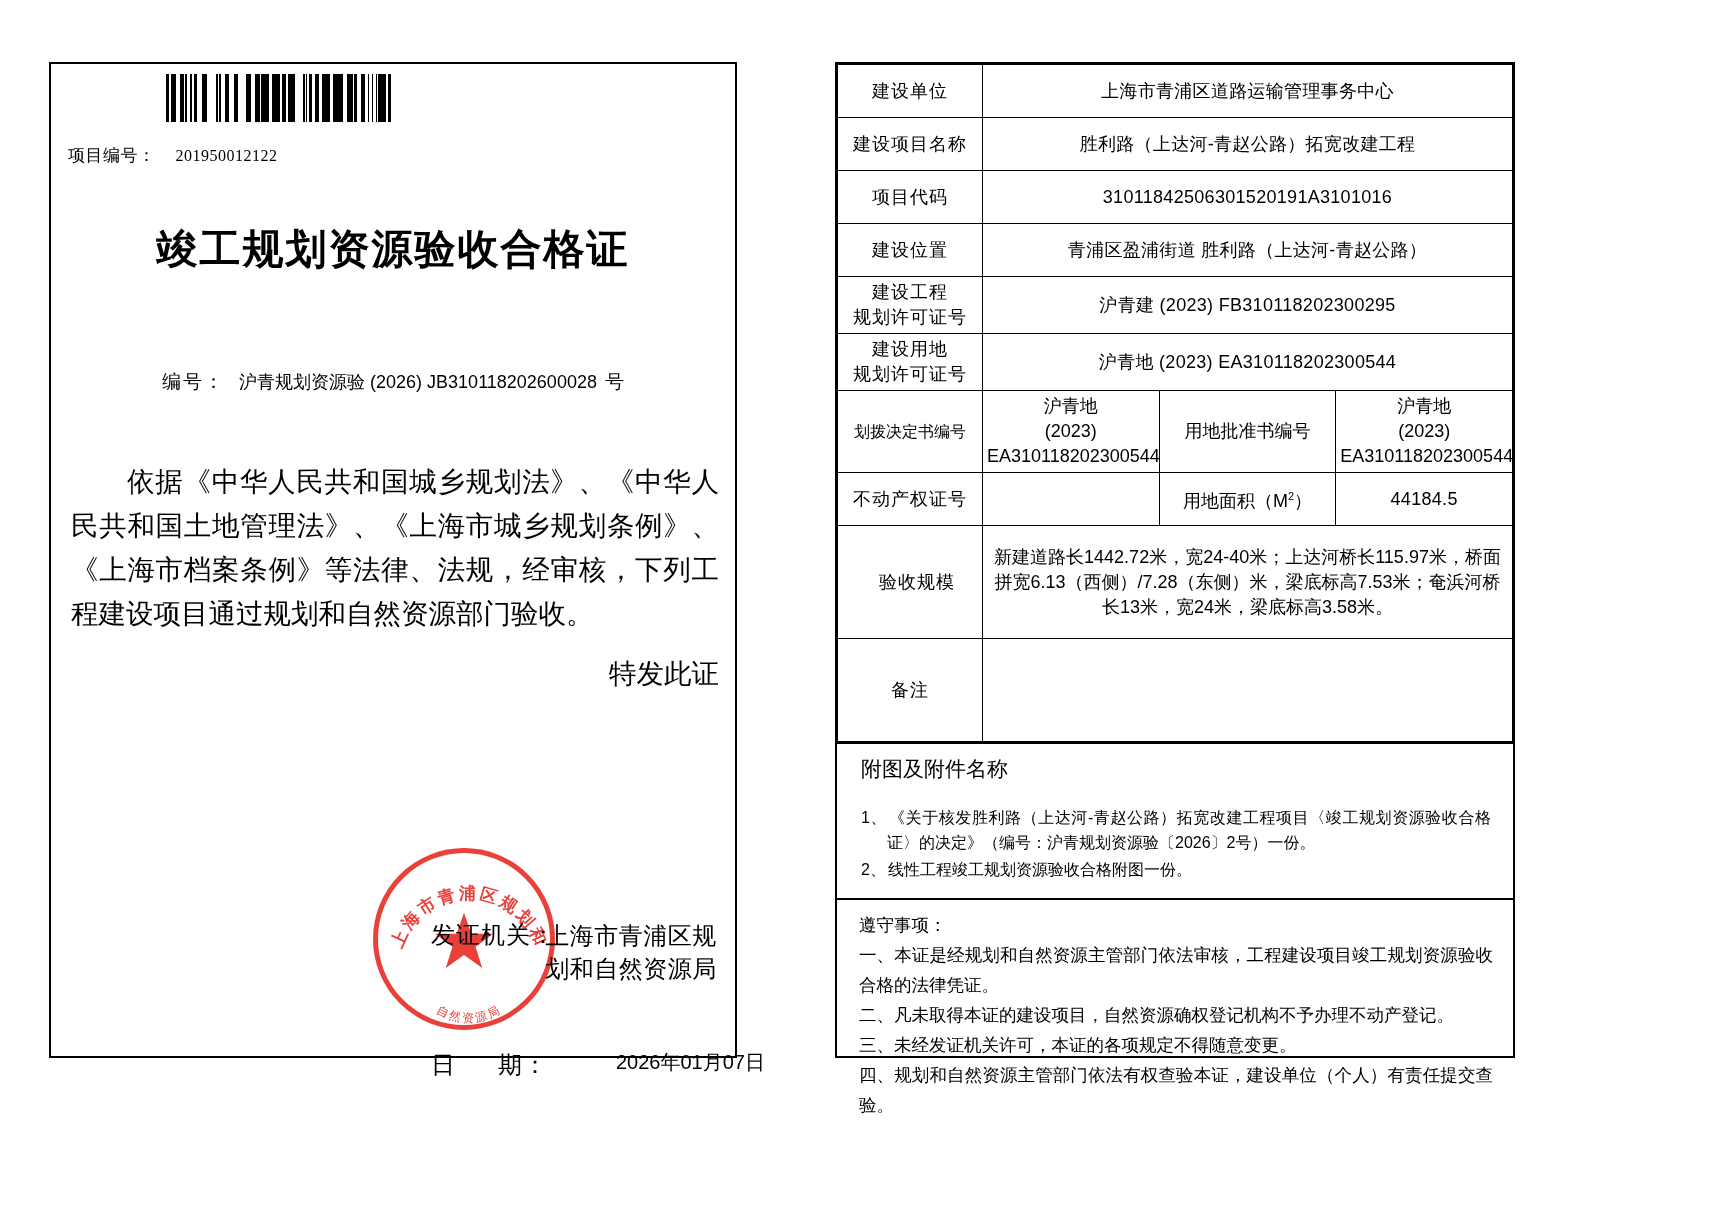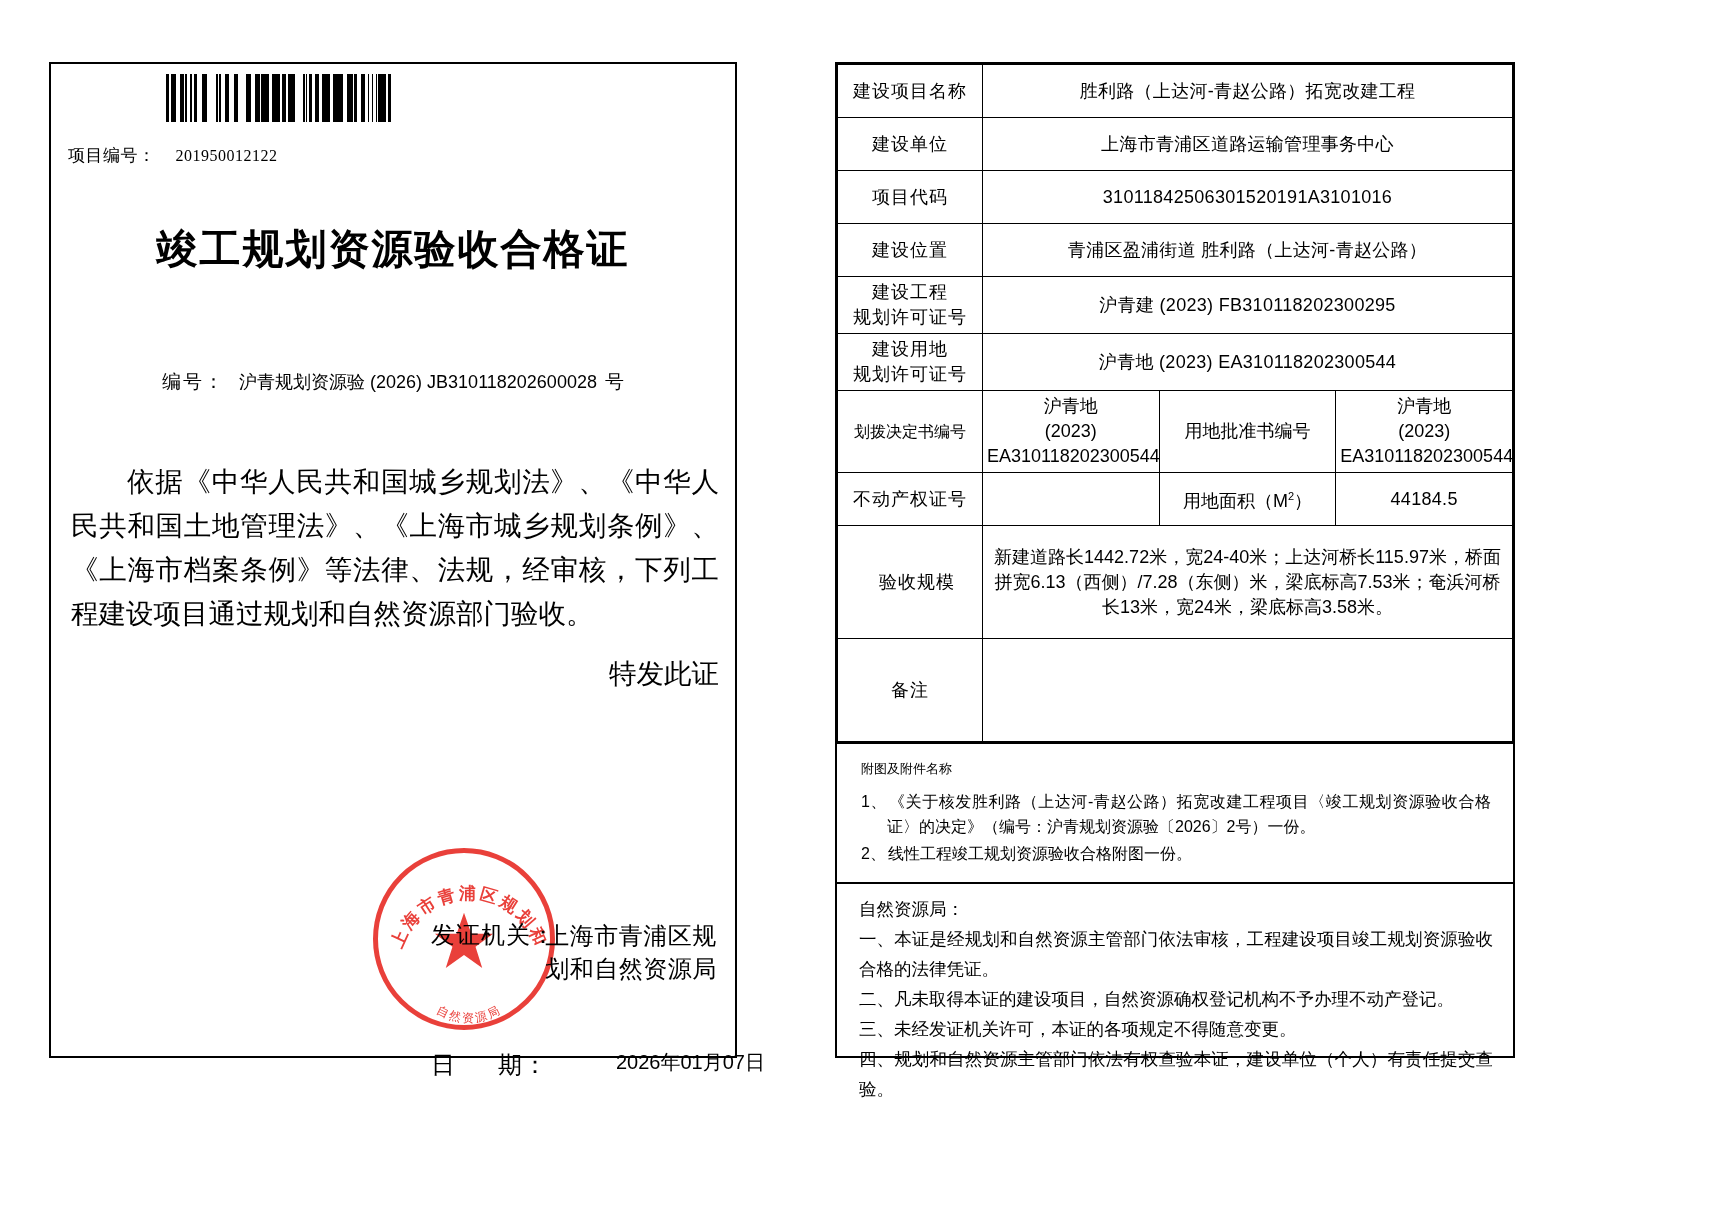--- a/index.html
+++ b/index.html
@@ -253,21 +253,21 @@
     padding: 6px 10px 6px 8px;
   }
 
   
   .attach-block {
     border-top: 2px solid #000;
     padding: 12px 22px 14px 24px;
     font-size: 16px;
     line-height: 25px;
   }
-  .attach-block .heading { margin-bottom: 8px; font-size: 13px; }
+  .attach-block .heading { margin-bottom: 24px; font-size: 21px; }
   .attach-block ol {
     margin: 0;
     padding: 0;
     list-style: none;
   }
   .attach-block li {
     padding-left: 26px;
     text-indent: -0px;
     margin-bottom: 2px;
     text-align: justify;
@@ -455,26 +455,26 @@
     <div class="date-row">
       <span class="lbl"><span>日</span><span class="sp"></span><span>期：</span></span>
       <span class="val">2026年01月07日</span>
     </div>
   </div>
 
   <div class="info-panel">
     <table class="info">
       <tbody>
           <tr>
+        <td class="lbl-cell tall">建设单位</td>
+        <td class="val-cell tall" colspan="3">上海市青浦区道路运输管理事务中心</td>
+      </tr>
+      <tr>
         <td class="lbl-cell tall">建设项目名称</td>
         <td class="val-cell tall" colspan="3">胜利路（上达河-青赵公路）拓宽改建工程</td>
-      </tr>
-      <tr>
-        <td class="lbl-cell tall">建设单位</td>
-        <td class="val-cell tall" colspan="3">上海市青浦区道路运输管理事务中心</td>
       </tr>
       <tr>
         <td class="lbl-cell tall">项目代码</td>
         <td class="val-cell tall" colspan="3">31011842506301520191A3101016</td>
       </tr>
       <tr>
         <td class="lbl-cell tall">建设位置</td>
         <td class="val-cell tall" colspan="3">青浦区盈浦街道 胜利路（上达河-青赵公路）</td>
       </tr>
       <tr>
@@ -522,21 +522,21 @@
 
     <div class="attach-block">
       <div class="heading">附图及附件名称</div>
       <ol>
         <li><span class="idx">1、</span><span>《关于核发胜利路（上达河-青赵公路）拓宽改建工程项目〈竣工规划资源验收合格证〉的决定》（编号：沪青规划资源验〔2026〕2号）一份。</span></li>
         <li><span class="idx">2、</span><span>线性工程竣工规划资源验收合格附图一份。</span></li>
       </ol>
     </div>
 
     <div class="rules-block">
-      <div class="heading">自然资源局：</div>
+      <div class="heading">遵守事项：</div>
       <ol>
         <li>一、本证是经规划和自然资源主管部门依法审核，工程建设项目竣工规划资源验收合格的法律凭证。</li>
         <li>二、凡未取得本证的建设项目，自然资源确权登记机构不予办理不动产登记。</li>
         <li>三、未经发证机关许可，本证的各项规定不得随意变更。</li>
         <li>四、规划和自然资源主管部门依法有权查验本证，建设单位（个人）有责任提交查验。</li>
       </ol>
     </div>
   </div>
 
 </div>

